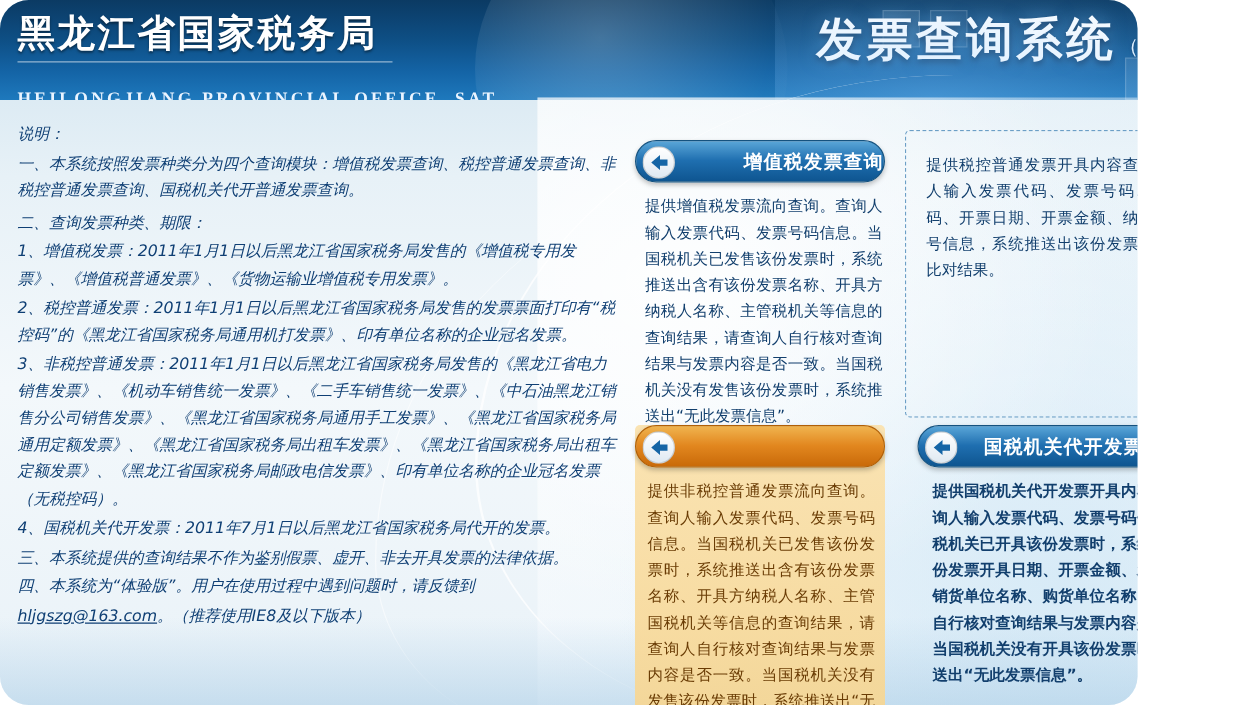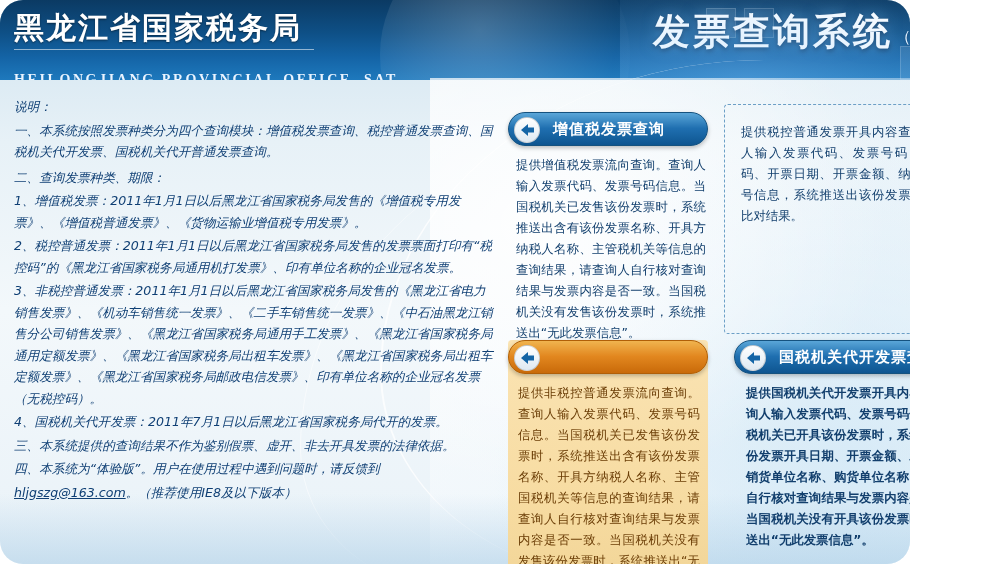--- a/index.html
+++ b/index.html
@@ -140,20 +140,21 @@
     display: flex; align-items: center;
     padding-left: 44px;
     color: #ffffff;
     font-size: 15px; font-weight: bold;
     letter-spacing: 1px;
     box-shadow: 0 2px 4px rgba(0,0,0,0.25);
   }
   .head-blue {
     background: linear-gradient(180deg, #5aa6d8 0%, #1f6fb0 48%, #0e5590 100%);
     border: 1px solid #15527f;
+    justify-content: flex-end;
   }
   .head-orange {
     background: linear-gradient(180deg, #f0b44f 0%, #e2871f 48%, #c96a09 100%);
     border: 1px solid #b05f07;
   }
   .head-icon {
     position: absolute; left: 5px; top: 4px;
     width: 26px; height: 26px; border-radius: 50%;
     background: linear-gradient(180deg, #ffffff 0%, #dfe9f2 100%);
     border: 1px solid rgba(0,0,0,0.15);
@@ -217,21 +218,21 @@
     </div>
   </div>
 
   <div id="bg-swirl"></div>
   <div id="bg-arc1"></div>
   <div id="bg-arc2"></div>
   <div id="bg-bottom"></div>
 
   <div id="desc">
     <p>说明：</p>
-    <p>一、本系统按照发票种类分为四个查询模块：增值税发票查询、税控普通发票查询、国税机关代开发票、国税机关代开普通发票查询。</p>
+    <p>一、本系统按照发票种类分为四个查询模块：增值税发票查询、税控普通发票查询、非税控普通发票查询、国税机关代开普通发票查询。</p>
     <p class="t">二、查询发票种类、期限：</p>
     <p>1、增值税发票：2011年1月1日以后黑龙江省国家税务局发售的《增值税专用发票》、《增值税普通发票》、《货物运输业增值税专用发票》。</p>
     <p>2、税控普通发票：2011年1月1日以后黑龙江省国家税务局发售的发票票面打印有“税控码”的《黑龙江省国家税务局通用机打发票》、印有单位名称的企业冠名发票。</p>
     <p>3、非税控普通发票：2011年1月1日以后黑龙江省国家税务局发售的《黑龙江省电力销售发票》、《机动车销售统一发票》、《二手车销售统一发票》、《中石油黑龙江销售分公司销售发票》、《黑龙江省国家税务局通用手工发票》、《黑龙江省国家税务局通用定额发票》、《黑龙江省国家税务局出租车发票》、《黑龙江省国家税务局出租车定额发票》、《黑龙江省国家税务局邮政电信发票》、印有单位名称的企业冠名发票（无税控码）。</p>
     <p>4、国税机关代开发票：2011年7月1日以后黑龙江省国家税务局代开的发票。</p>
     <p>三、本系统提供的查询结果不作为鉴别假票、虚开、非去开具发票的法律依据。</p>
     <p>四、本系统为“体验版”。用户在使用过程中遇到问题时，请反馈到</p>
     <p><a href="#">hljgszg@163.com</a><span>。（推荐使用IE8及以下版本）</span></p>
   </div>
 

